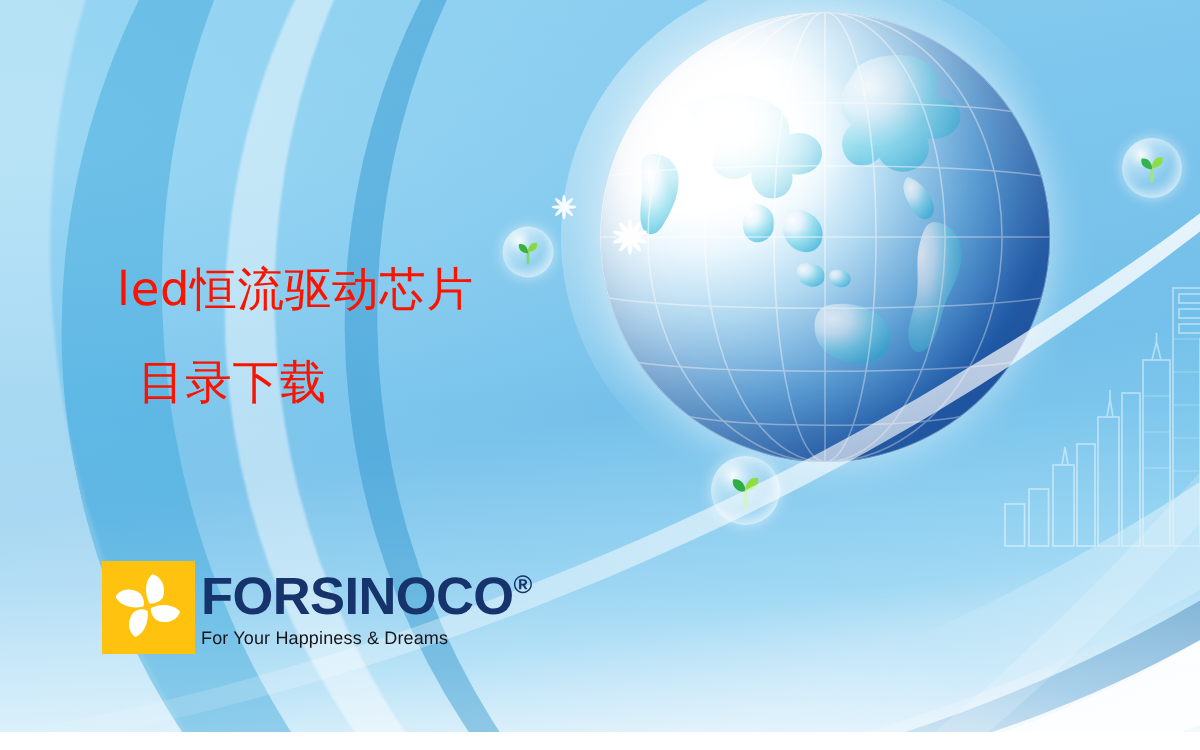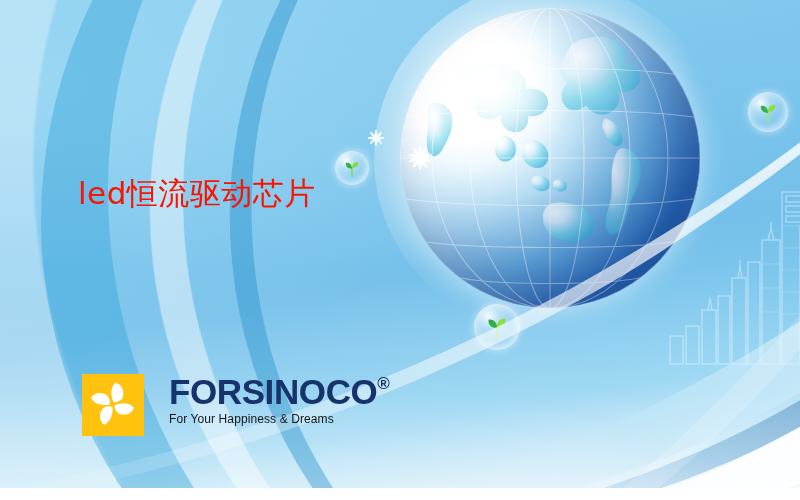--- a/index.html
+++ b/index.html
@@ -197,22 +197,22 @@
     white-space: nowrap;
     letter-spacing: .5px;
   }
   .headline-line.l2 { padding-left: 14px; }
 
   
   .logo {
     position: absolute;
     left: 68px; bottom: 52px;
     display: flex;
-    gap: 25px;
-    margin-left: 14px;
+    align-items: center;
+    gap: 4px;
   }
   .logo-mark {
     width: 62px; height: 62px;
     background: #ffc20e;
     flex: 0 0 auto;
     position: relative;
   }
   .logo-text { display: flex; flex-direction: column; line-height: 1; }
   .logo-word {
     color: #16336b;
@@ -455,20 +455,21 @@
     <path d="M520 500 C640 476 730 436 800 392 L800 452 C742 478 676 496 604 500 Z" fill="url(#swA)"></path>
 
     <path d="M0 470 C180 442 420 360 620 236 C700 188 760 146 800 112 L800 124
              C756 160 696 204 620 252 C420 376 182 456 0 482 Z" fill="url(#swB)" opacity=".95"></path>
 
     <path d="M560 500 C640 440 720 360 800 268 L800 300 C726 388 650 460 594 500 Z" fill="#ffffff" opacity=".18"></path>
   </svg>
 
   <div class="headline">
     <div class="headline-line l1">led恒流驱动芯片</div>
+    <div class="headline-line l2">目录下载</div>
   </div>
 
   <div class="logo">
     <div class="logo-mark">
       <svg width="62" height="62" viewBox="0 0 62 62">
         <g fill="#ffffff">
           <path d="M31.5 28.5 C30 21 32 13 38 10 C44 13 45 21 41 27 C38 29 34 29.6 31.5 28.5 Z" transform="rotate(-14 31 28)"></path>
           <path d="M33 31 C40 28.5 48.5 30 52 35.5 C49.5 41.5 41.5 43 36 39.5 C33.5 37 32.2 33.6 33 31 Z" transform="rotate(-6 36 35)"></path>
           <path d="M29 32.5 C31 39.5 29.5 47.5 24 51 C18 48.5 16.5 40.5 20 35 C22.5 32 26.4 31.4 29 32.5 Z" transform="rotate(10 25 41)"></path>
           <path d="M28 29.5 C21 32 12.5 30.5 9 25 C11.5 19 19.5 17.5 25 21 C27.6 23.4 28.9 26.9 28 29.5 Z" transform="rotate(6 19 25)"></path>

